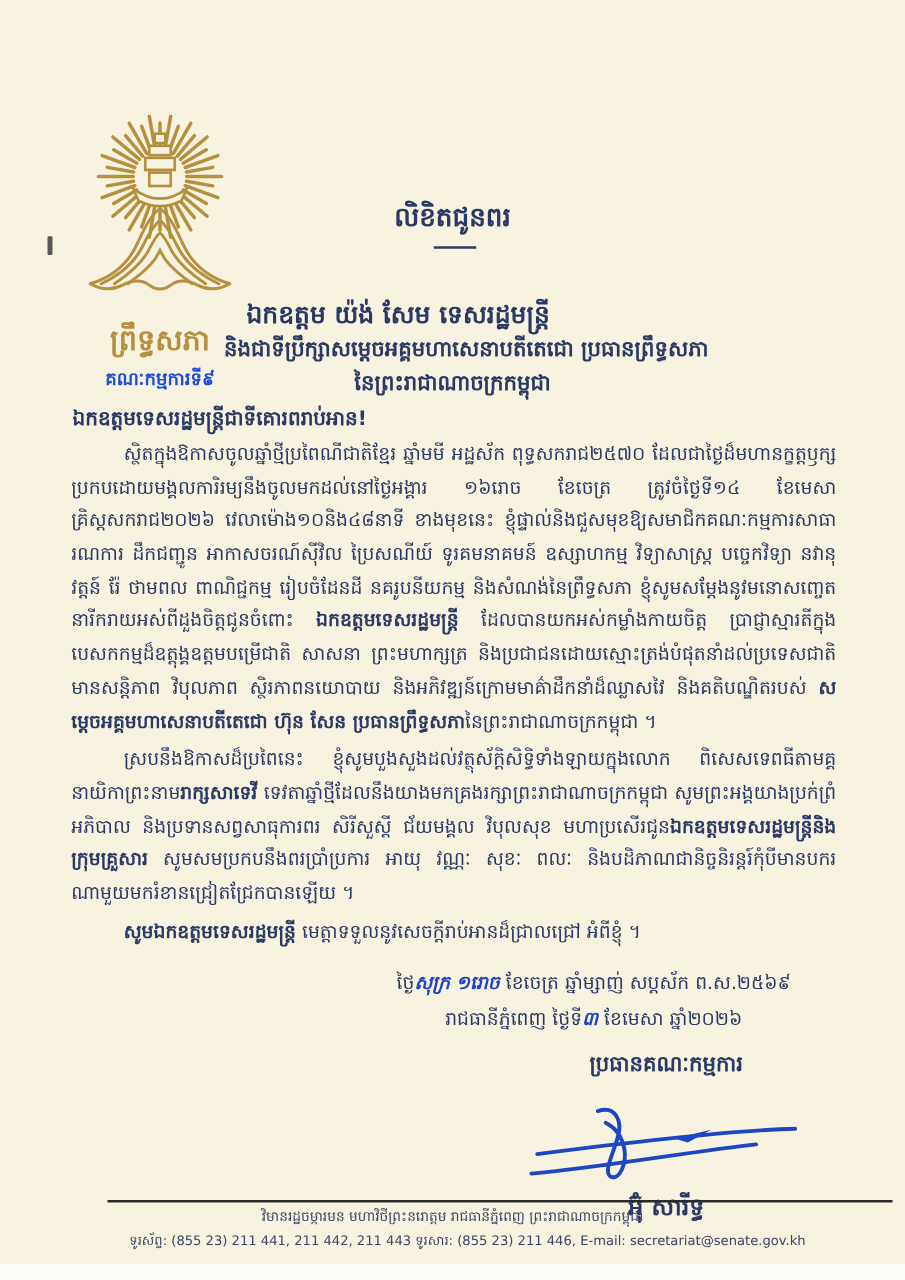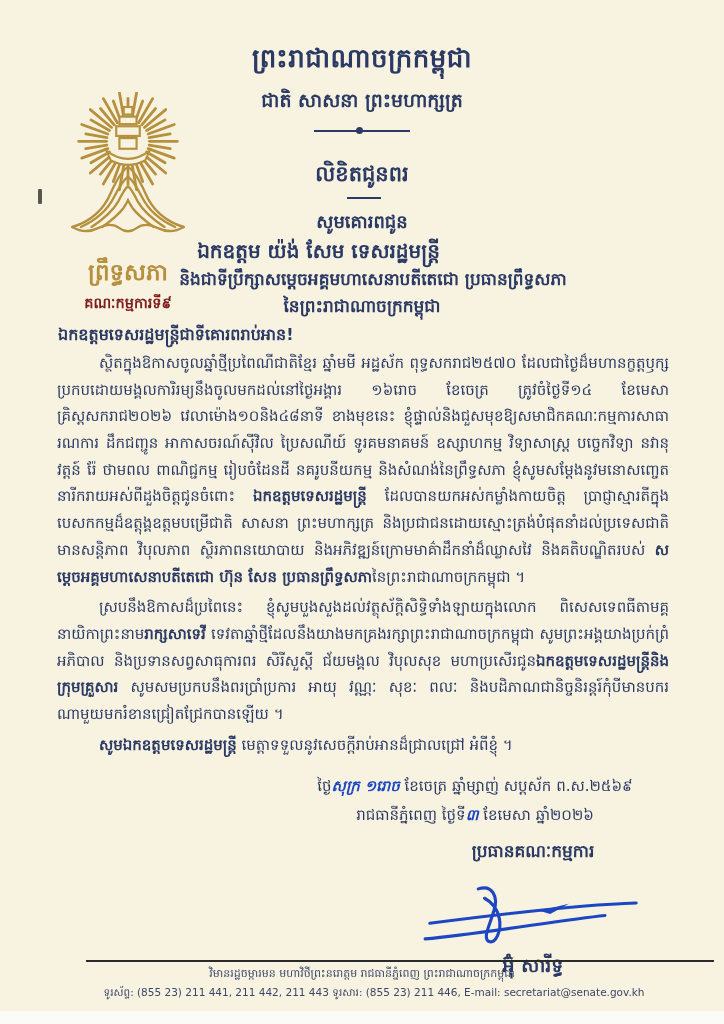--- a/index.html
+++ b/index.html
@@ -21,21 +21,21 @@
   .hdr .kingdom{font-size:26px;font-weight:bold;letter-spacing:.5px;}
   .hdr .motto{font-size:19px;font-weight:bold;margin-top:8px;}
   .hdr-divider{position:relative;width:96px;height:10px;margin:10px auto 0;}
   .hdr-divider .bar{position:absolute;top:4px;left:0;width:96px;height:1.6px;background:#2b3a64;}
   .hdr-divider .gem{position:absolute;top:1px;left:42px;width:7px;height:7px;background:#2b3a64;border-radius:50%;}
 
   
   .emblem{position:absolute;top:92px;left:48px;width:160px;text-align:center;}
   .emblem svg{display:block;margin:0 auto;}
   .emblem .senate{font-size:23px;font-weight:bold;color:#b5903e;margin-top:16px;}
-  .emblem .commission{font-size:14.5px;font-weight:bold;color:#7f1d1d;margin-top:3px;}
+  .emblem .commission{font-size:14.5px;font-weight:bold;color:#1d4ed8;margin-top:3px;}
 
   
   .lt-title{position:absolute;top:160px;left:0;width:724px;text-align:center;font-size:21px;font-weight:bold;}
   .lt-title-divider{position:absolute;top:197px;left:347px;width:34px;height:1.8px;background:#2b3a64;}
   .lt-salute{position:absolute;top:210px;left:0;width:724px;text-align:center;font-size:18px;font-weight:bold;}
   .addr1{position:absolute;top:238px;left:0;width:637px;text-align:center;font-size:20px;font-weight:bold;}
   .addr2{position:absolute;top:268px;left:0;width:724px;text-align:center;font-size:17px;font-weight:bold;padding-left:11px;}
   .addr3{position:absolute;top:295px;left:0;width:724px;text-align:center;font-size:17px;font-weight:bold;}
 
   .greeting{position:absolute;top:324px;left:58px;font-size:16px;font-weight:bold;}
@@ -60,28 +60,20 @@
 
   .scan-mark{position:absolute;left:38px;top:189px;width:4px;height:15px;background:#2f2f2f;border-radius:1px;opacity:.8;}
 </style>
 </head>
 <body>
 
 <div class="page">
 
   <div class="scan-mark"></div>
 
-  <div class="hdr">
-    <div class="kingdom">ព្រះរាជាណាចក្រកម្ពុជា</div>
-    <div class="motto">ជាតិ សាសនា ព្រះមហាក្សត្រ</div>
-    <div class="hdr-divider">
-      <div class="bar"></div>
-        <div class="gem"></div>
-    </div>
-  </div>
 
   <div class="emblem">
     <svg width="132" height="150" viewBox="0 0 120 140">
       <g id="rays" stroke="#b5903e" stroke-width="2.6" stroke-linecap="round">
           <line x1="80.0" y1="46.0" x2="106.0" y2="46.0"></line>
           <line x1="79.7" y1="49.5" x2="99.4" y2="52.9"></line>
           <line x1="78.8" y1="52.8" x2="103.2" y2="61.7"></line>
           <line x1="77.3" y1="56.0" x2="94.6" y2="66.0"></line>
           <line x1="75.3" y1="58.9" x2="95.2" y2="75.6"></line>
           <line x1="72.9" y1="61.3" x2="85.7" y2="76.6"></line>
@@ -130,21 +122,20 @@
         <path d="M36,126 Q50,116 56,108 Q59,103 60,101 Q61,103 64,108 Q70,116 84,126"></path>
         <path d="M8,126 Q20,133 32,127 Q44,121 52,127 Q60,133 68,127 Q76,121 88,127 Q100,133 112,126"></path>
       </g>
     </svg>
     <div class="senate">ព្រឹទ្ធសភា</div>
     <div class="commission">គណៈកម្មការទី៩</div>
   </div>
 
   <div class="lt-title">លិខិតជូនពរ</div>
   <div class="lt-title-divider"></div>
-  <div class="lt-salute">សូមគោរពជូន</div>
   <div class="addr1">ឯកឧត្តម យ៉ង់ សែម ទេសរដ្ឋមន្ត្រី</div>
   <div class="addr2">និងជាទីប្រឹក្សាសម្តេចអគ្គមហាសេនាបតីតេជោ ប្រធានព្រឹទ្ធសភា</div>
   <div class="addr3">នៃព្រះរាជាណាចក្រកម្ពុជា</div>
 
   <div class="greeting">ឯកឧត្តមទេសរដ្ឋមន្ត្រីជាទីគោរពរាប់អាន!</div>
 
   <div class="bodytext">
     <p><span>ស្ថិតក្នុងឱកាសចូលឆ្នាំថ្មីប្រពៃណីជាតិខ្មែរ ឆ្នាំមមី អដ្ឋស័ក ពុទ្ធសករាជ២៥៧០ ដែលជាថ្ងៃដ៏មហានក្ខត្តឫក្សប្រកបដោយមង្គលការិរម្យនឹងចូលមកដល់នៅថ្ងៃអង្គារ ១៦រោច ខែចេត្រ ត្រូវចំថ្ងៃទី១៤ ខែមេសា គ្រិស្តសករាជ២០២៦ វេលាម៉ោង១០និង៤៨នាទី ខាងមុខនេះ ខ្ញុំផ្ទាល់និងជួសមុខឱ្យសមាជិកគណៈកម្មការសាធារណការ ដឹកជញ្ជូន អាកាសចរណ៍ស៊ីវិល ប្រៃសណីយ៍ ទូរគមនាគមន៍ ឧស្សាហកម្ម វិទ្យាសាស្ត្រ បច្ចេកវិទ្យា នវានុវត្តន៍ រ៉ែ ថាមពល ពាណិជ្ជកម្ម រៀបចំដែនដី នគរូបនីយកម្ម និងសំណង់នៃព្រឹទ្ធសភា ខ្ញុំសូមសម្តែងនូវមនោសញ្ចេតនារីករាយអស់ពីដួងចិត្តជូនចំពោះ </span><span class="b">ឯកឧត្តមទេសរដ្ឋមន្ត្រី</span><span> ដែលបានយកអស់កម្លាំងកាយចិត្ត ប្រាជ្ញាស្មារតីក្នុងបេសកកម្មដ៏ឧត្តុង្គឧត្តមបម្រើជាតិ សាសនា ព្រះមហាក្សត្រ និងប្រជាជនដោយស្មោះត្រង់បំផុតនាំដល់ប្រទេសជាតិមានសន្តិភាព វិបុលភាព ស្ថិរភាពនយោបាយ និងអភិវឌ្ឍន៍ក្រោមមាគ៌ាដឹកនាំដ៏ឈ្លាសវៃ និងគតិបណ្ឌិតរបស់ </span><span class="b">សម្តេចអគ្គមហាសេនាបតីតេជោ ហ៊ុន សែន ប្រធានព្រឹទ្ធសភា</span><span>នៃព្រះរាជាណាចក្រកម្ពុជា ។</span></p>
     <p><span>ស្របនឹងឱកាសដ៏ប្រពៃនេះ ខ្ញុំសូមបួងសួងដល់វត្ថុស័ក្តិសិទ្ធិទាំងឡាយក្នុងលោក ពិសេសទេពធីតាមគ្គនាយិកាព្រះនាម</span><span class="b">រាក្សសាទេវី</span><span> ទេវតាឆ្នាំថ្មីដែលនឹងយាងមកគ្រងរក្សាព្រះរាជាណាចក្រកម្ពុជា សូមព្រះអង្គយាងប្រក់ព្រំអភិបាល និងប្រទានសព្វសាធុការពរ សិរីសួស្តី ជ័យមង្គល វិបុលសុខ មហាប្រសើរជូន</span><span class="b">ឯកឧត្តមទេសរដ្ឋមន្ត្រីនិងក្រុមគ្រួសារ</span><span> សូមសមប្រកបនឹងពរប្រាំប្រការ អាយុ វណ្ណៈ សុខៈ ពលៈ និងបដិភាណជានិច្ចនិរន្តរ៍កុំបីមានបករណាមួយមករំខានជ្រៀតជ្រែកបានឡើយ ។</span></p>
     <p class="closing"><span class="b">សូមឯកឧត្តមទេសរដ្ឋមន្ត្រី</span><span> មេត្តាទទួលនូវសេចក្តីរាប់អានដ៏ជ្រាលជ្រៅ អំពីខ្ញុំ ។</span></p>

